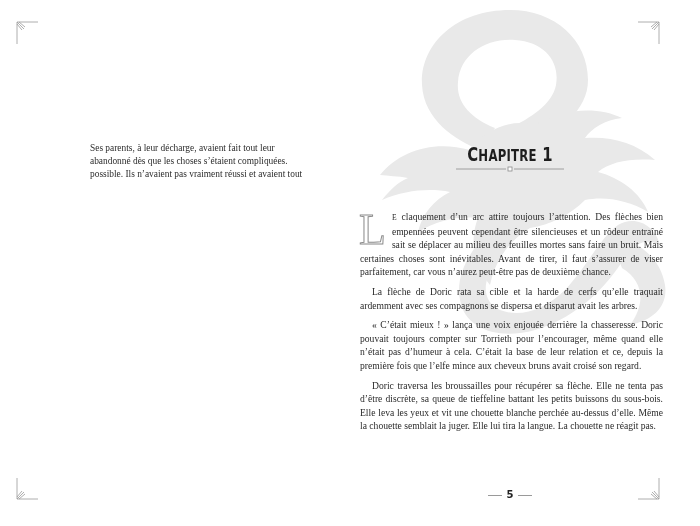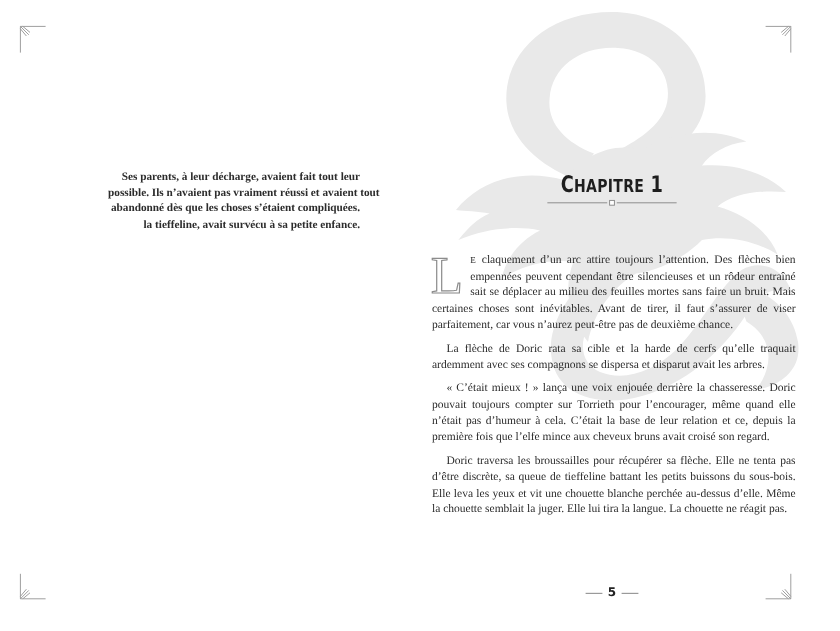--- a/index.html
+++ b/index.html
@@ -9,21 +9,21 @@
   }
   .page { position: absolute; top: 0; height: 526px; }
   .page-left { left: 0; width: 350px; }
   .page-right { left: 330px; width: 350px; }
 
   .corner { position: absolute; width: 26px; height: 26px; }
   .corner svg { width: 26px; height: 26px; display: block; }
 
   .left-text {
     position: absolute; left: 90px; top: 142px; width: 210px;
-    text-align: right; font-size: 9.4px; line-height: 13.2px; color: #2c2c2c; font-weight: bold;
+    text-align: left; font-size: 9.4px; line-height: 13.2px; color: #2c2c2c;
   }
   .left-text div { white-space: nowrap; }
 
   .watermark { position: absolute; left: 30px; top: 0; width: 320px; height: 340px; }
   .watermark svg { width: 100%; height: 100%; display: block; }
 
   .chapter-title {
     position: absolute; left: 100px; top: 143px; width: 160px; text-align: center;
     font-family: "DejaVu Sans", sans-serif; font-weight: bold; font-size: 19px;
     letter-spacing: 0.3px; color: #1e1e1e; transform: scaleX(0.78); transform-origin: center;
@@ -72,23 +72,22 @@
           <line x1="3" y1="21" x2="24" y2="21"></line>
       <line x1="3" y1="21" x2="10" y2="14"></line>
           <line x1="5" y1="21" x2="11" y2="16"></line>
           <line x1="3" y1="19" x2="8" y2="13"></line>
     </g>
       </svg>
   </div>
 
   <div class="left-text">
     <div>Ses parents, à leur décharge, avaient fait tout leur</div>
+    <div>abandonné dès que les choses s’étaient compliquées.</div>
     <div>possible. Ils n’avaient pas vraiment réussi et avaient tout</div>
-    <div>abandonné dès que les choses s’étaient compliquées.</div>
-    <div>la tieffeline, avait survécu à sa petite enfance.</div>
   </div>
 </div>
 
 <div class="page page-right">
   <div class="watermark">
     <svg viewBox="0 0 320 340">
       <g fill="#e9e9e9">
 
         <path d="M150 10 C95 10 60 45 62 85 C64 120 95 140 120 150 L135 128 C110 118 96 102 98 82 C100 55 125 38 155 40 C185 42 200 62 196 85 C192 105 170 118 150 128 L165 148 C200 132 228 110 228 80 C228 40 195 10 150 10 Z"></path>
 

